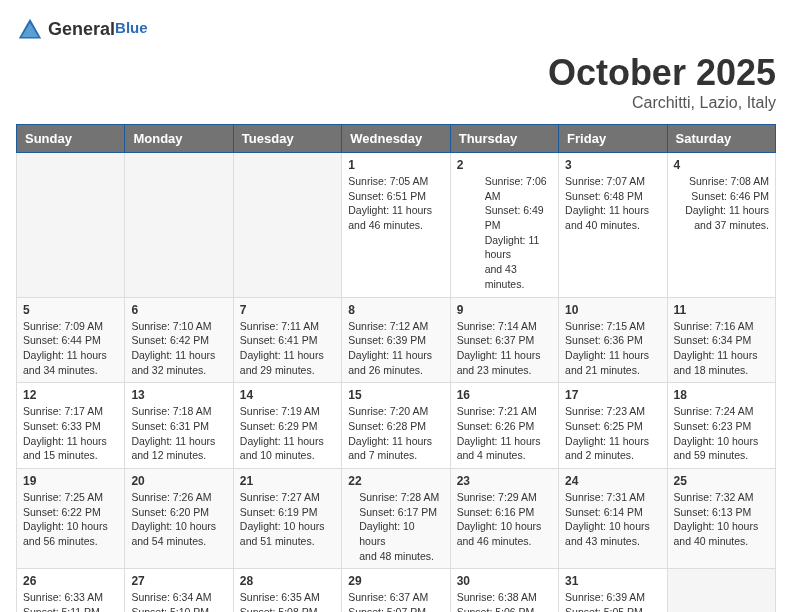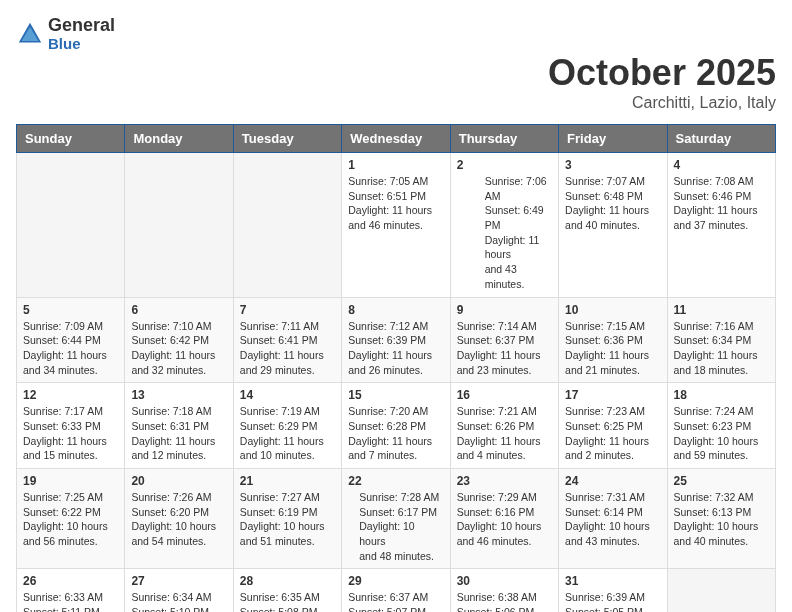--- a/index.html
+++ b/index.html
@@ -16,21 +16,21 @@
       align-items: flex-start;
       margin-bottom: 12px;
     }
     .logo {
       display: flex;
       align-items: center;
       gap: 4px;
     }
     .logo-text {
       display: flex;
-      flex-direction: column;
+      flex-direction: row;
       line-height: 1.1;
     }
     .logo-general {
       font-size: 18px;
       font-weight: bold;
       color: #333;
     }
     .logo-blue {
       font-size: 15px;
       font-weight: bold;
@@ -147,21 +147,21 @@
         </td>
         <td>
           <div class="day-number">3</div>
           <div class="day-info" style="white-space: pre-line;">Sunrise: 7:07 AM
 Sunset: 6:48 PM
 Daylight: 11 hours
 and 40 minutes.</div>
         </td>
         <td>
           <div class="day-number">4</div>
-          <div class="day-info" style="white-space: pre-line;">Sunrise: 7:08 AM
+          <div class="day-info" style="white-space: pre-line; text-align: right;">Sunrise: 7:08 AM
 Sunset: 6:46 PM
 Daylight: 11 hours
 and 37 minutes.</div>
         </td>
       </tr>
       <tr>
         <td>
           <div class="day-number">5</div>
           <div class="day-info" style="white-space: pre-line;">Sunrise: 7:09 AM
 Sunset: 6:44 PM

